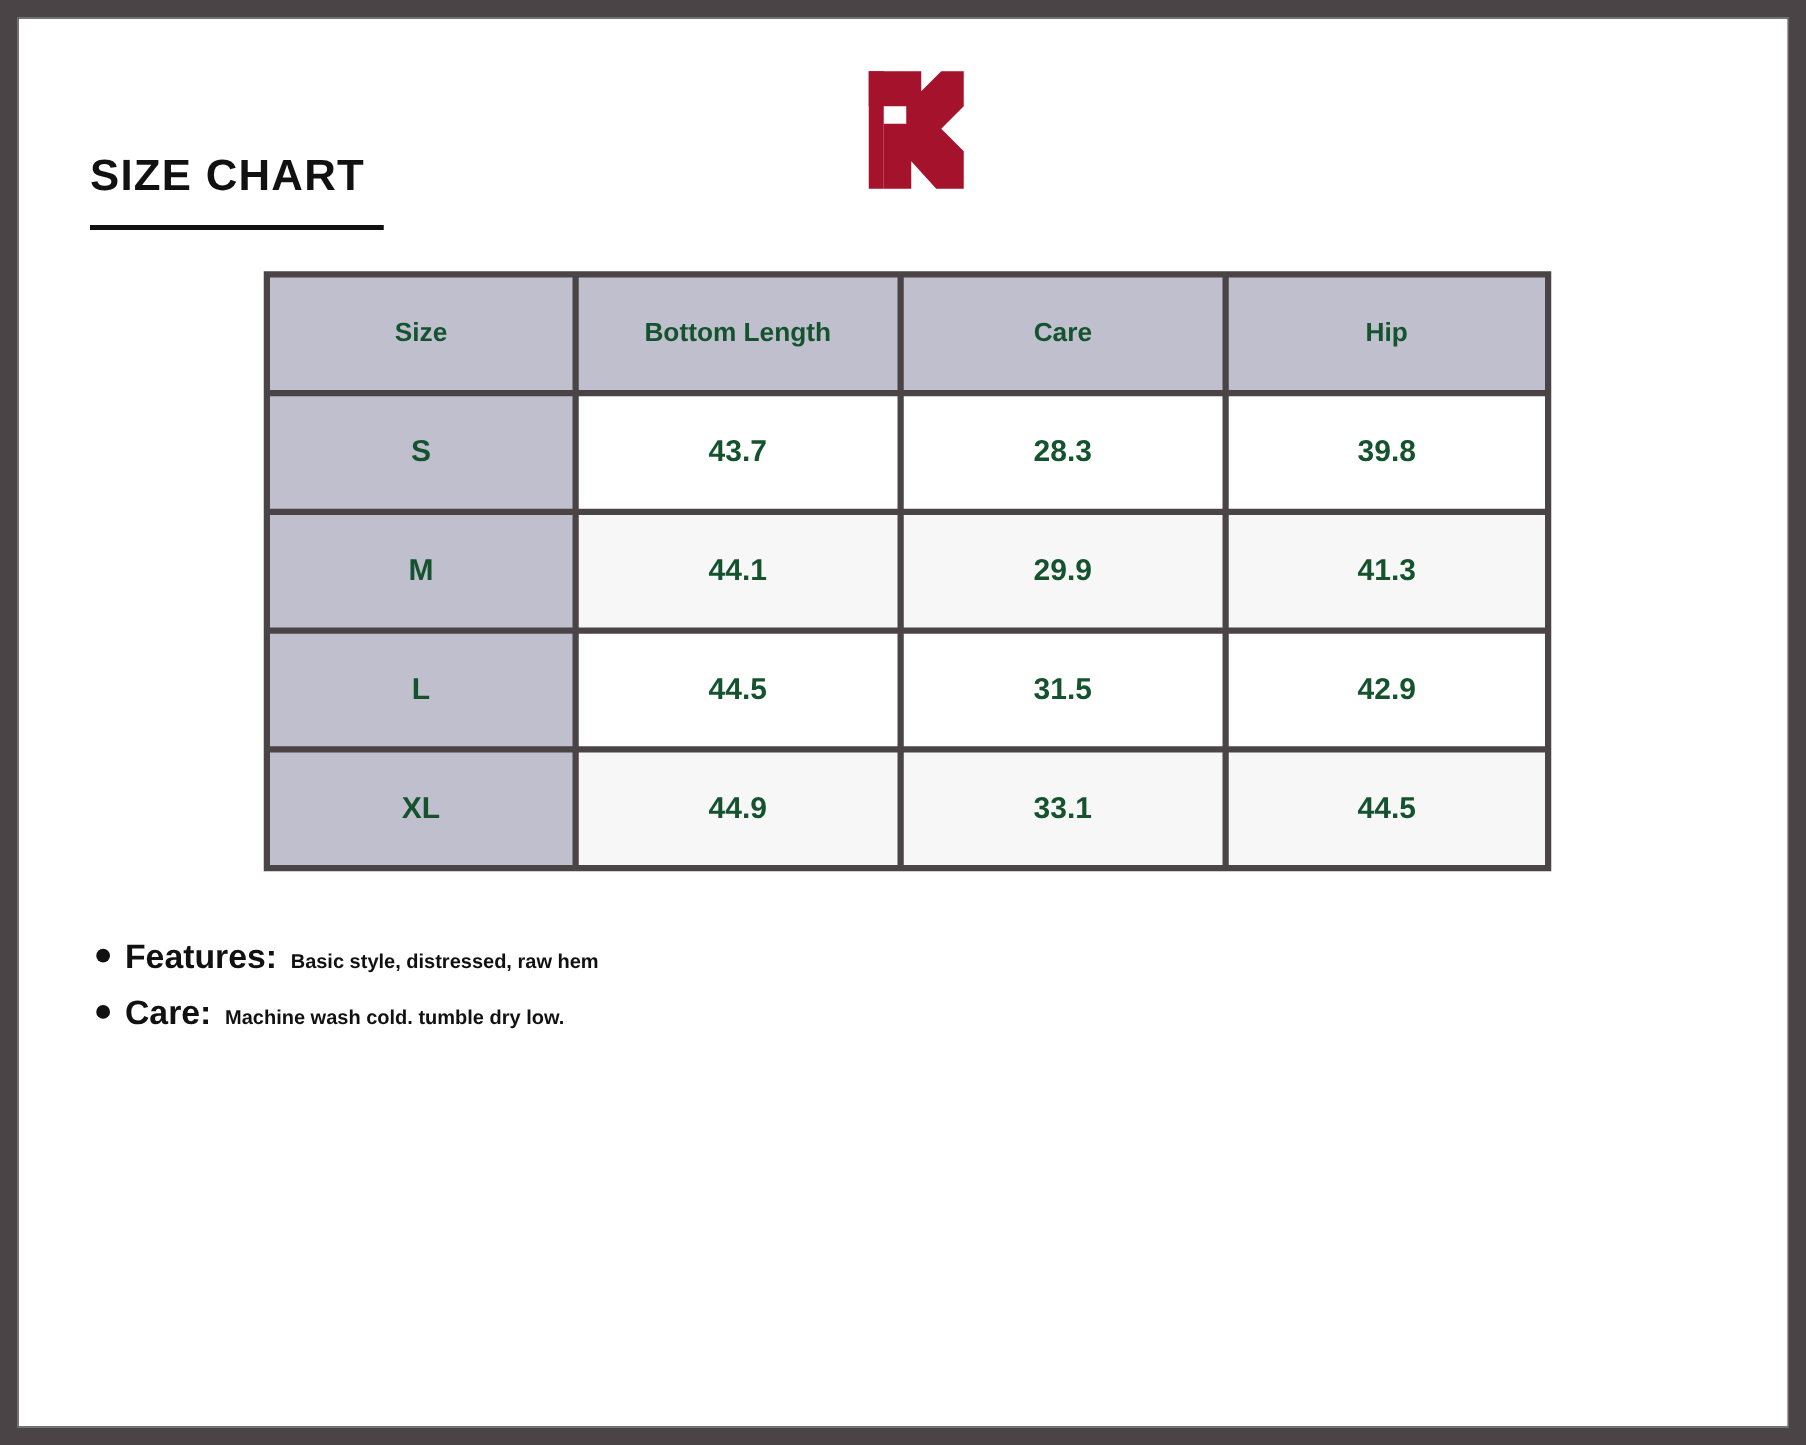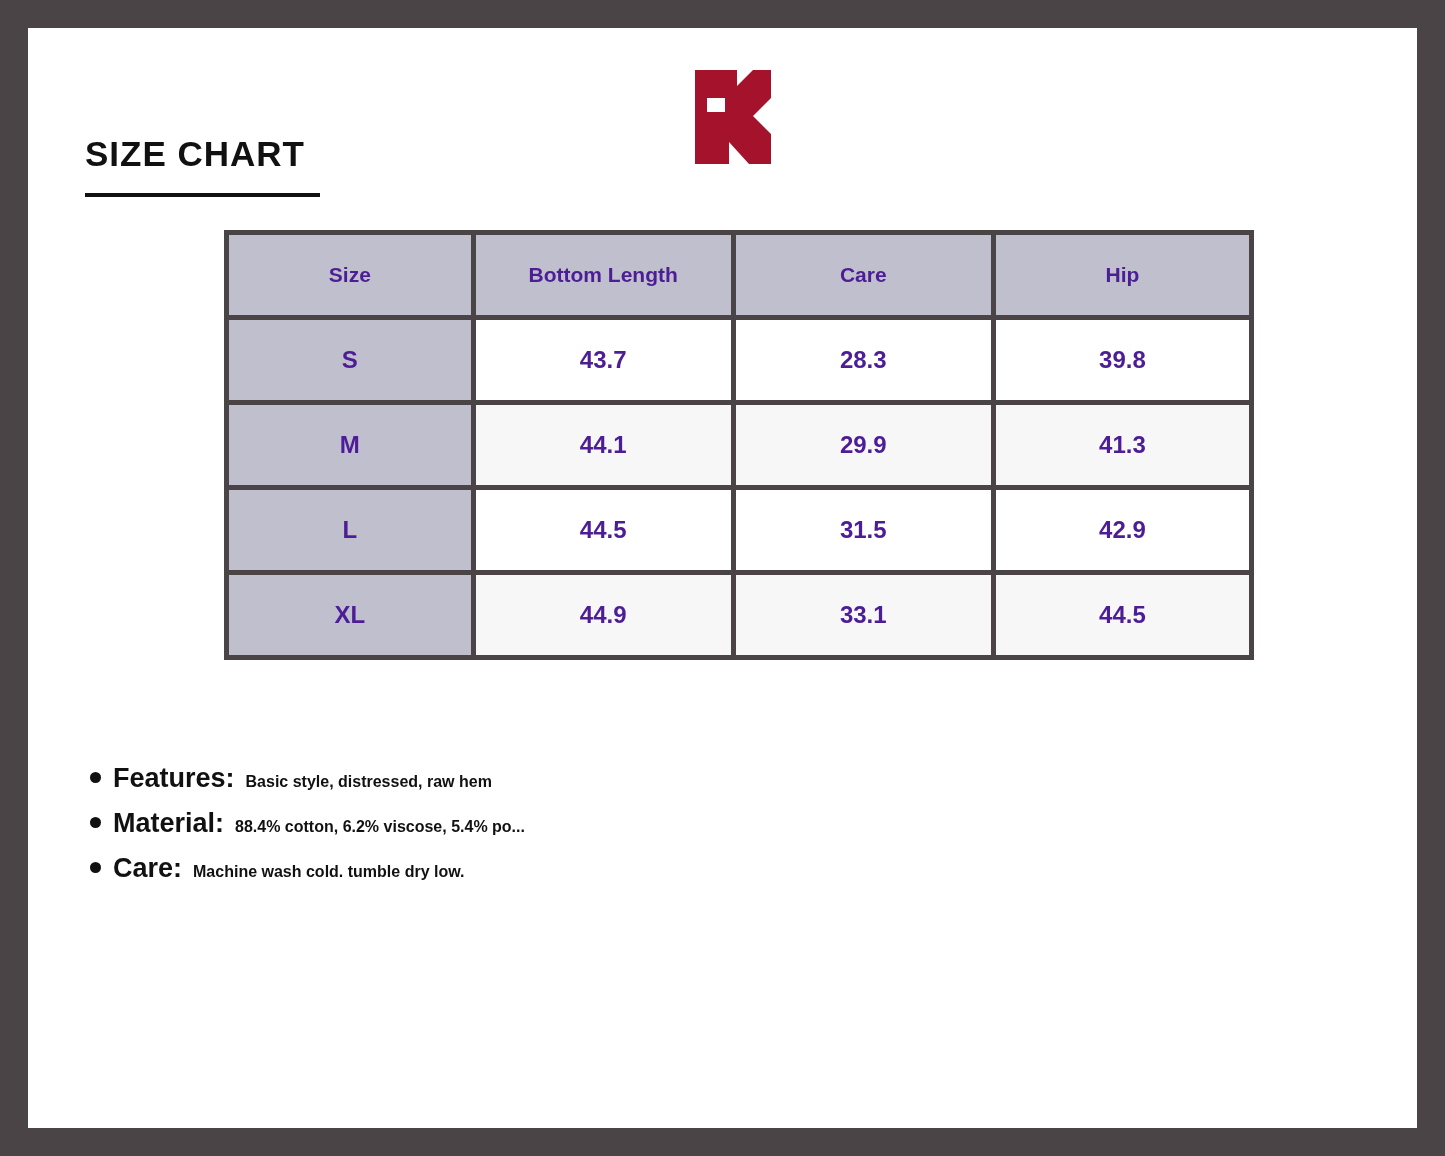--- a/index.html
+++ b/index.html
@@ -11,21 +11,21 @@
     width: 1445px;
     height: 1156px;
     font-family: "Liberation Sans", sans-serif;
     overflow: hidden;
   }
   .page {
     position: relative;
     width: 1445px;
     height: 1156px;
     box-sizing: border-box;
-    padding: 27px;
+    padding: 14px;
     background: #4a4447;
   }
   .inner {
     position: relative;
     width: 100%;
     height: 100%;
     box-sizing: border-box;
     background: #ffffff;
     border: 1px solid #4a4447;
   }
@@ -81,26 +81,26 @@
   }
   table.size-chart {
     border-collapse: separate;
     border-spacing: 5px;
     width: 100%;
     background: #4a4447;
     table-layout: fixed;
   }
   table.size-chart th,
   table.size-chart td {
-    height: 80px;
+    height: 90px;
     text-align: center;
     vertical-align: middle;
     font-size: 24px;
     font-weight: bold;
-    color: #4c1d95;
+    color: #14532d;
     padding: 0 6px;
   }
   table.size-chart th {
     background: #bfbfce;
     font-size: 21px;
   }
   table.size-chart th.col-size { width: 24%; }
   table.size-chart th.col-bl   { width: 25.4%; }
   table.size-chart th.col-wa   { width: 25.4%; }
   table.size-chart th.col-hip  { width: 25.2%; }
@@ -212,24 +212,19 @@
     </div>
 
     <div class="details">
       <div class="detail-row">
         <span class="bullet"></span>
         <span class="detail-label">Features:</span>
         <span class="detail-value">Basic style, distressed, raw hem</span>
       </div>
       <div class="detail-row">
         <span class="bullet"></span>
-        <span class="detail-label">Material:</span>
-        <span class="detail-value">88.4% cotton, 6.2% viscose, 5.4% po...</span>
-      </div>
-      <div class="detail-row">
-        <span class="bullet"></span>
         <span class="detail-label">Care:</span>
         <span class="detail-value">Machine wash cold. tumble dry low.</span>
       </div>
     </div>
 
   </div>
 </div>
 
 </body></html>

